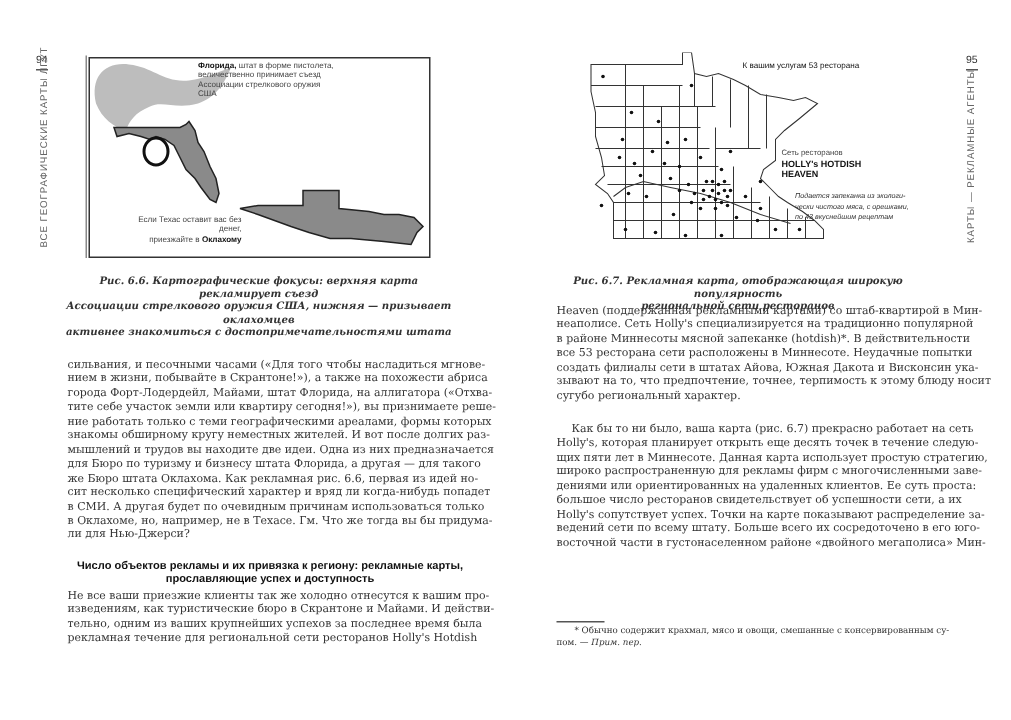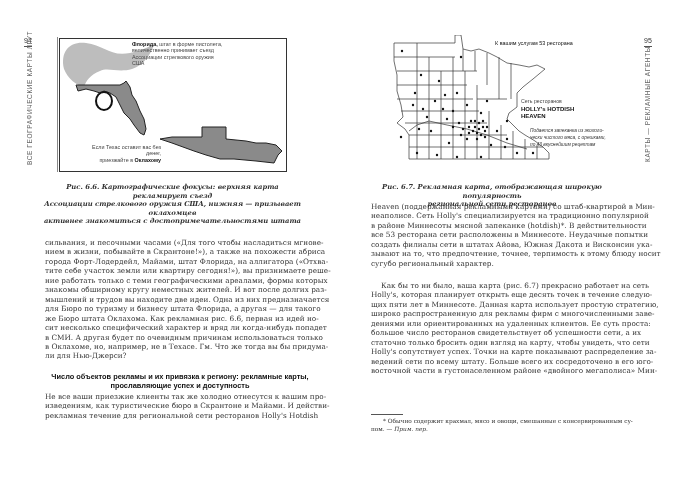--- a/index.html
+++ b/index.html
@@ -112,20 +112,21 @@
   </div>
 
   <div class="subhead" style="left:45px; top:372px; width:270px;">
     <div>Число объектов рекламы и их привязка к региону: рекламные карты,</div>
     <div>прославляющие успех и доступность</div>
   </div>
 
   <div class="body-text" style="left:45px; top:392px; width:258px;">
     <span class="line">Не все ваши приезжие клиенты так же холодно отнесутся к вашим про-</span>
     <span class="line">изведениям, как туристические бюро в Скрантоне и Майами. И действи-</span>
+    <span class="line">тельно, одним из ваших крупнейших успехов за последнее время была</span>
     <span class="line">рекламная течение для региональной сети ресторанов Holly's Hotdish</span>
   </div>
 </div>
 
 <div class="page page-right">
   <div class="page-num" style="left:307px; top:37px;">95</div>
   <div class="running-head" style="left:307px; top:162px; transform: rotate(-90deg);">КАРТЫ — РЕКЛАМНЫЕ АГЕНТЫ</div>
 
   <svg width="280" height="145" viewBox="0 0 280 145" style="position:absolute; left:20px; top:35px;">
     <g fill="none" stroke="#333" stroke-width="0.7">
@@ -216,21 +217,20 @@
     <span class="line last">сугубо региональный характер.</span>
   </div>
 
   <div class="body-text" style="left:34px; top:281px; width:255px;">
     <span class="line" style="padding-left:10px;">Как бы то ни было, ваша карта (рис. 6.7) прекрасно работает на сеть</span>
     <span class="line">Holly's, которая планирует открыть еще десять точек в течение следую-</span>
     <span class="line">щих пяти лет в Миннесоте. Данная карта использует простую стратегию,</span>
     <span class="line">широко распространенную для рекламы фирм с многочисленными заве-</span>
     <span class="line">дениями или ориентированных на удаленных клиентов. Ее суть проста:</span>
     <span class="line">большое число ресторанов свидетельствует об успешности сети, а их</span>
-    <span class="line">статочно только бросить один взгляд на карту, чтобы увидеть, что сети</span>
     <span class="line">Holly's сопутствует успех. Точки на карте показывают распределение за-</span>
     <span class="line">ведений сети по всему штату. Больше всего их сосредоточено в его юго-</span>
     <span class="line">восточной части в густонаселенном районе «двойного мегаполиса» Мин-</span>
   </div>
 
   <div class="footnote-rule" style="left:34px; top:414px; width:32px;"></div>
   <div class="footnote" style="left:34px; top:418px; width:255px;">
     <div style="padding-left:12px; white-space:nowrap;">* Обычно содержит крахмал, мясо и овощи, смешанные с консервированным су-</div>
     <div><span>пом. — </span><i>Прим. пер.</i></div>
   </div>

